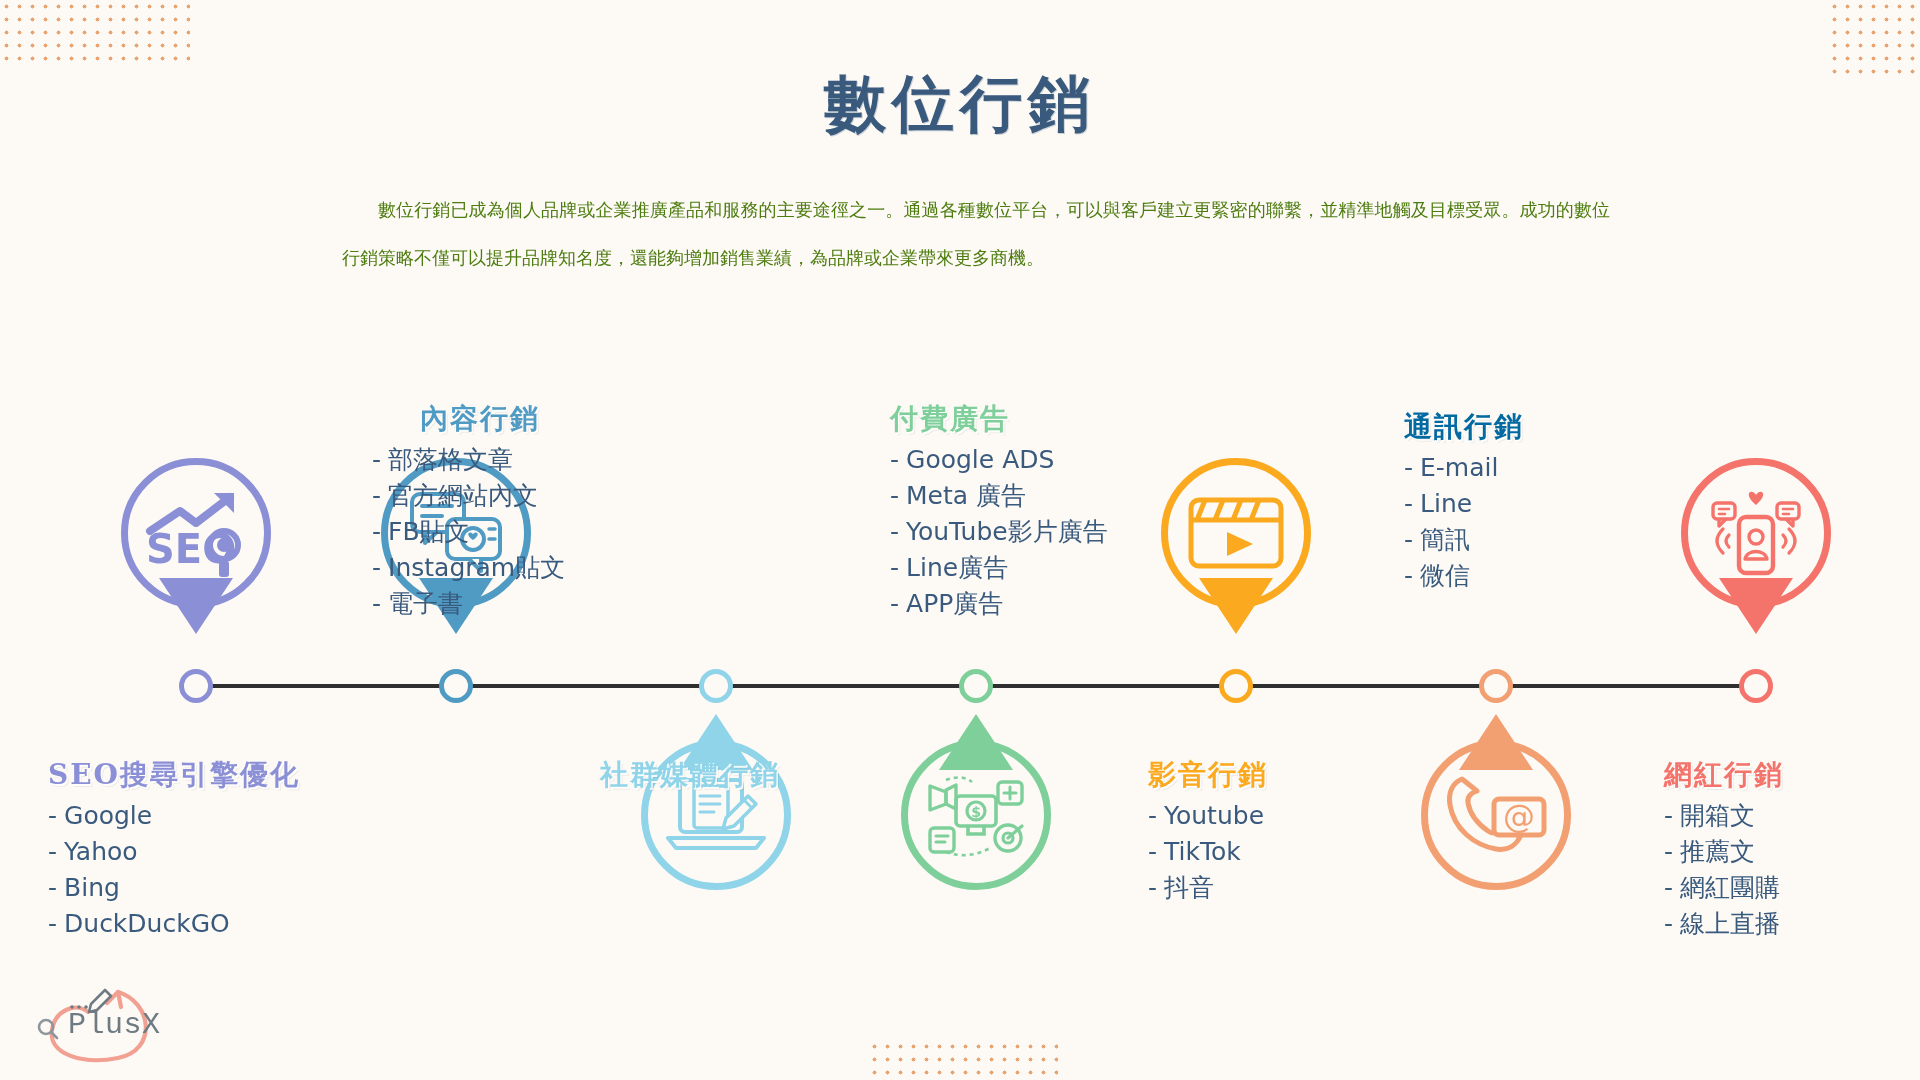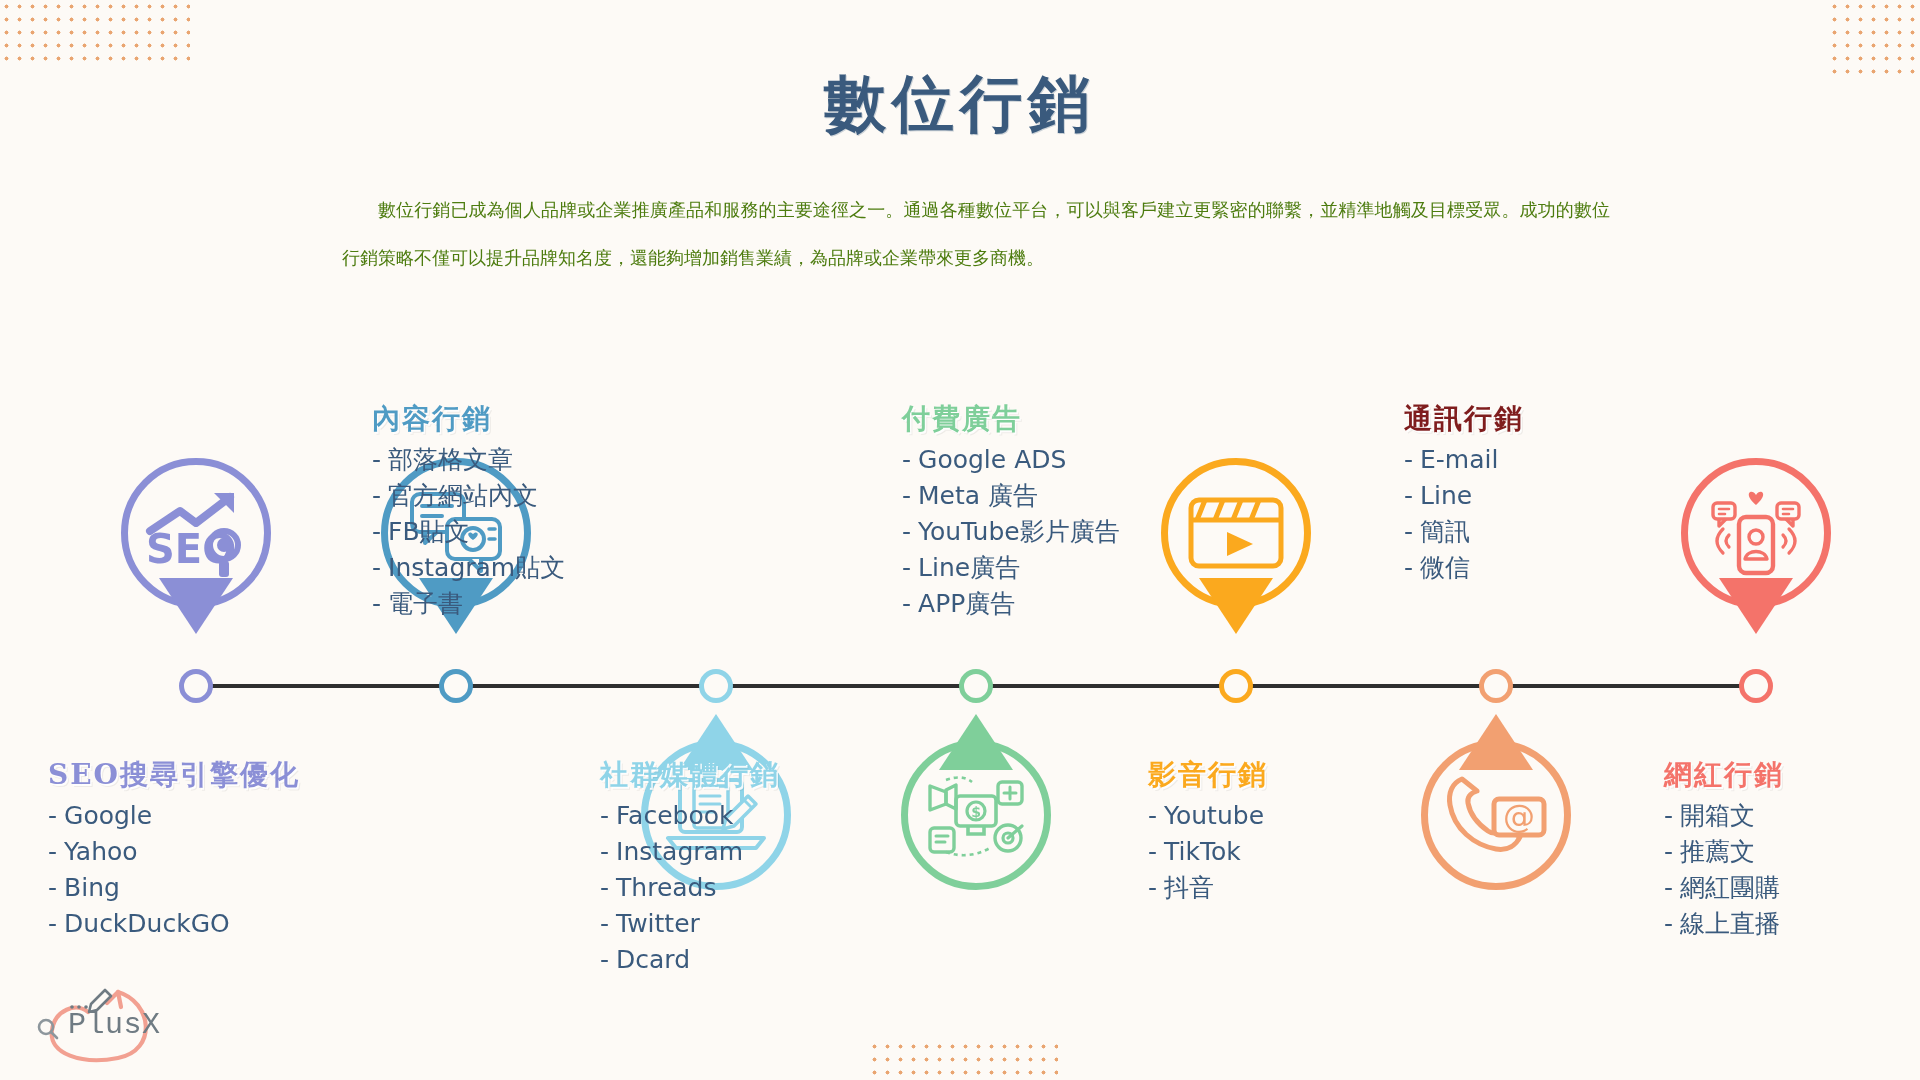--- a/index.html
+++ b/index.html
@@ -266,59 +266,52 @@
       <div class="block" style="left: 48px; top: 756px; width: 300px;">
         <div class="heading" style="color: rgb(139, 143, 214);">SEO搜尋引擎優化</div>
         <ul>
           <li><span class="dash">-</span><span>Google</span></li>
           <li><span class="dash">-</span><span>Yahoo</span></li>
           <li><span class="dash">-</span><span>Bing</span></li>
           <li><span class="dash">-</span><span>DuckDuckGO</span></li>
         </ul>
       </div>
       <div class="block" style="left: 372px; top: 400px; width: 300px;">
-        <div class="heading" style="color: rgb(79, 155, 196);">內容行銷</div>
+        <div class="heading" style="color: rgb(79, 155, 196); margin-left: 48px;">內容行銷</div>
         <ul>
           <li><span class="dash">-</span><span>部落格文章</span></li>
           <li><span class="dash">-</span><span>官方網站內文</span></li>
           <li><span class="dash">-</span><span>FB貼文</span></li>
           <li><span class="dash">-</span><span>Instagram貼文</span></li>
           <li><span class="dash">-</span><span>電子書</span></li>
         </ul>
       </div>
       <div class="block" style="left: 600px; top: 756px; width: 300px;">
         <div class="heading" style="color: rgb(143, 212, 232);">社群媒體行銷</div>
-        <ul>
-          <li><span class="dash">-</span><span>Facebook</span></li>
-          <li><span class="dash">-</span><span>Instagram</span></li>
-          <li><span class="dash">-</span><span>Threads</span></li>
-          <li><span class="dash">-</span><span>Twitter</span></li>
-          <li><span class="dash">-</span><span>Dcard</span></li>
-        </ul>
-      </div>
-      <div class="block" style="left: 890px; top: 400px; width: 320px; margin-left: 12px;">
+      </div>
+      <div class="block" style="left: 890px; top: 400px; width: 320px;">
         <div class="heading" style="color: rgb(127, 207, 154);">付費廣告</div>
         <ul>
           <li><span class="dash">-</span><span>Google  ADS</span></li>
           <li><span class="dash">-</span><span>Meta 廣告</span></li>
           <li><span class="dash">-</span><span>YouTube影片廣告</span></li>
           <li><span class="dash">-</span><span>Line廣告</span></li>
           <li><span class="dash">-</span><span>APP廣告</span></li>
         </ul>
       </div>
       <div class="block" style="left: 1148px; top: 756px; width: 300px;">
         <div class="heading" style="color: rgb(251, 169, 30);">影音行銷</div>
         <ul>
           <li><span class="dash">-</span><span>Youtube</span></li>
           <li><span class="dash">-</span><span>TikTok</span></li>
           <li><span class="dash">-</span><span>抖音</span></li>
         </ul>
       </div>
       <div class="block" style="left: 1404px; top: 400px; width: 300px;">
-        <div class="heading" style="color: #7f1d1d;">通訊行銷</div>
+        <div class="heading" style="color: #0369a1; margin-top: 8px;">通訊行銷</div>
         <ul>
           <li><span class="dash">-</span><span>E-mail</span></li>
           <li><span class="dash">-</span><span>Line</span></li>
           <li><span class="dash">-</span><span>簡訊</span></li>
           <li><span class="dash">-</span><span>微信</span></li>
         </ul>
       </div>
       <div class="block" style="left: 1664px; top: 756px; width: 300px;">
         <div class="heading" style="color: rgb(244, 115, 106);">網紅行銷</div>
         <ul>

